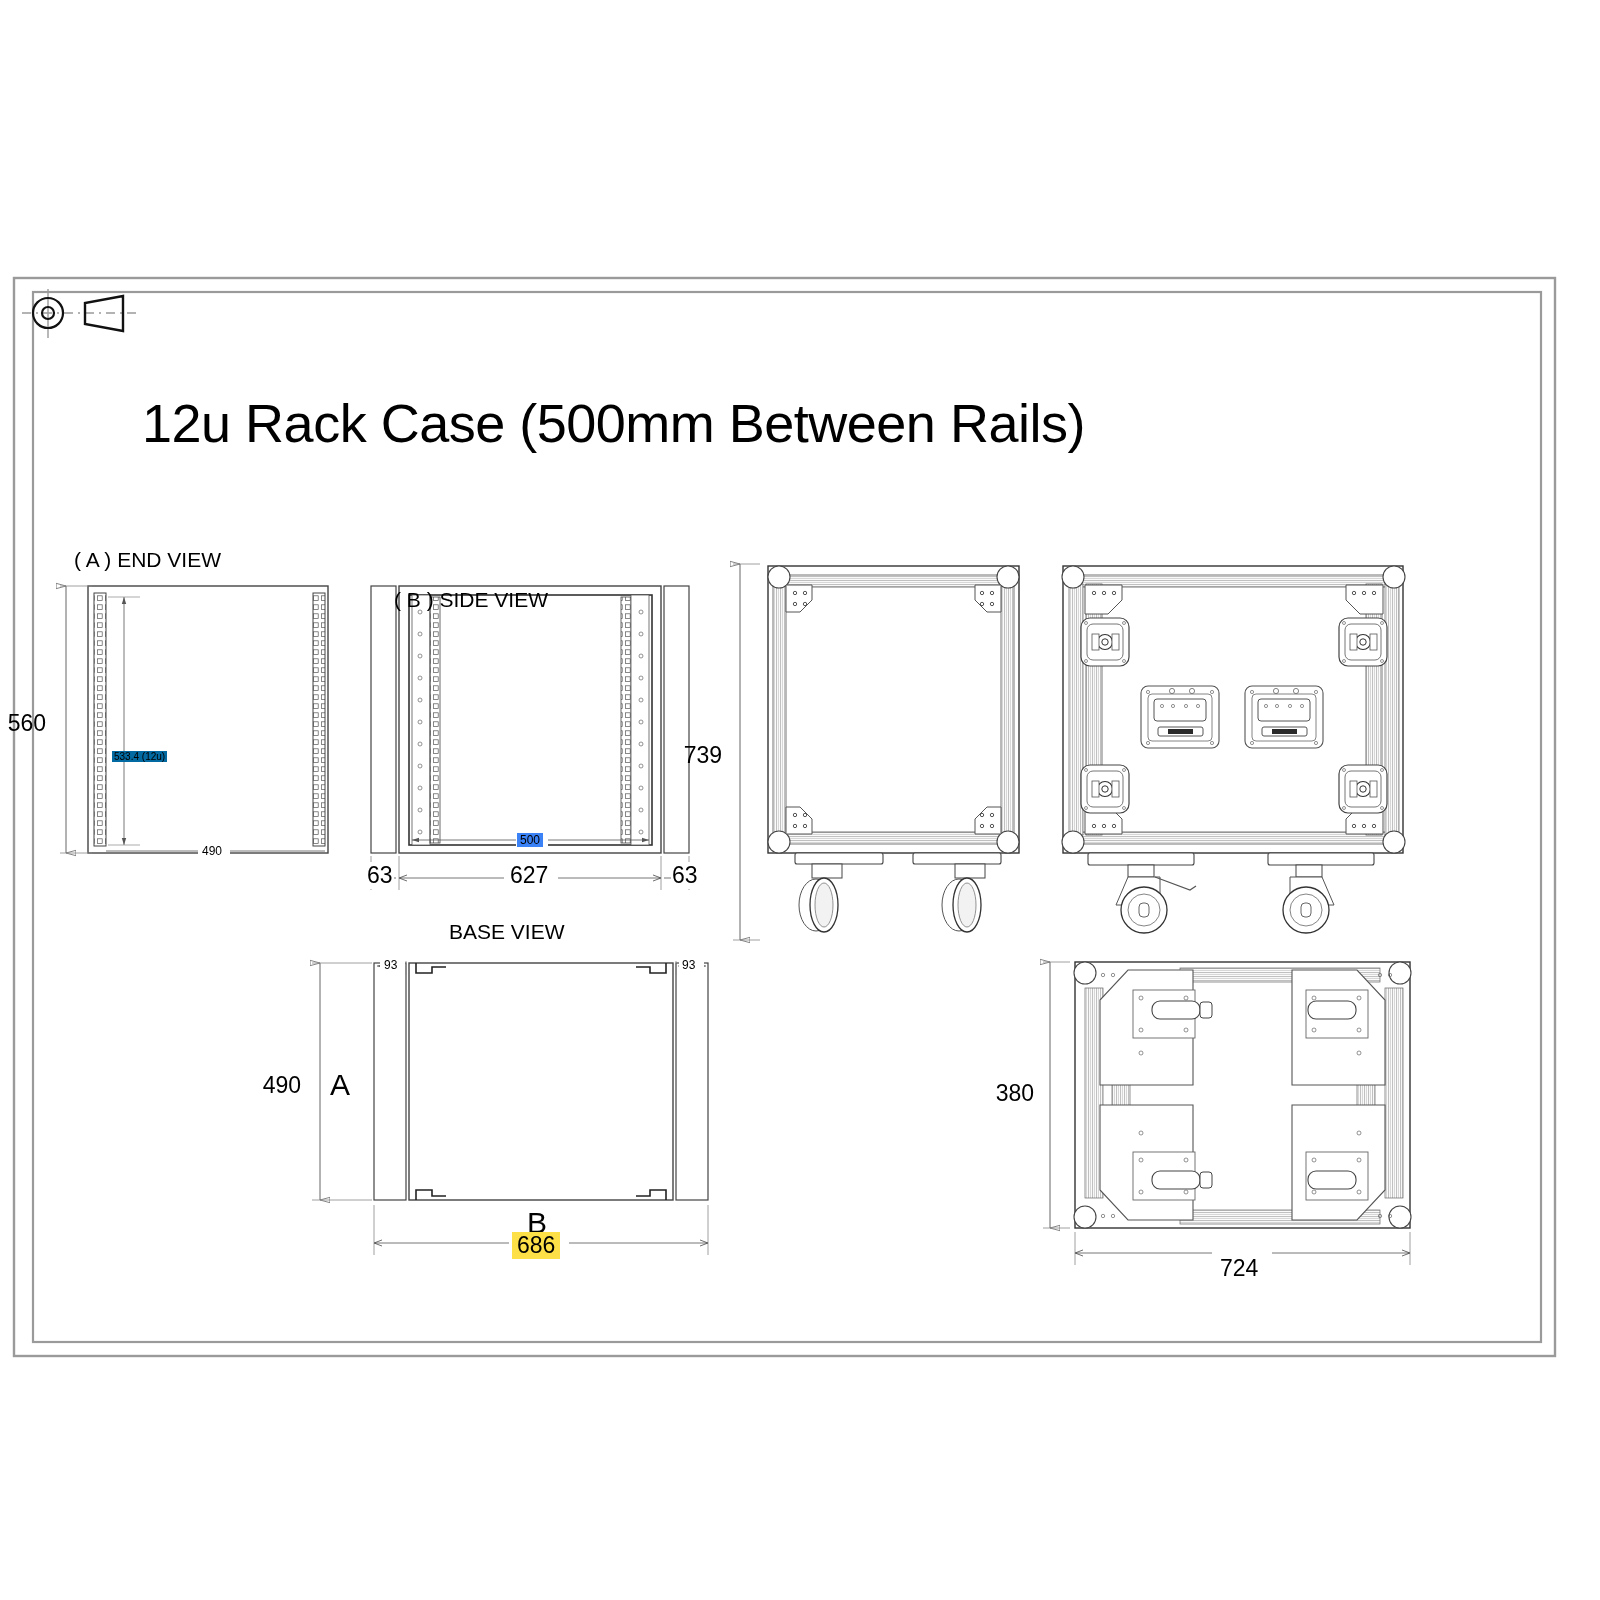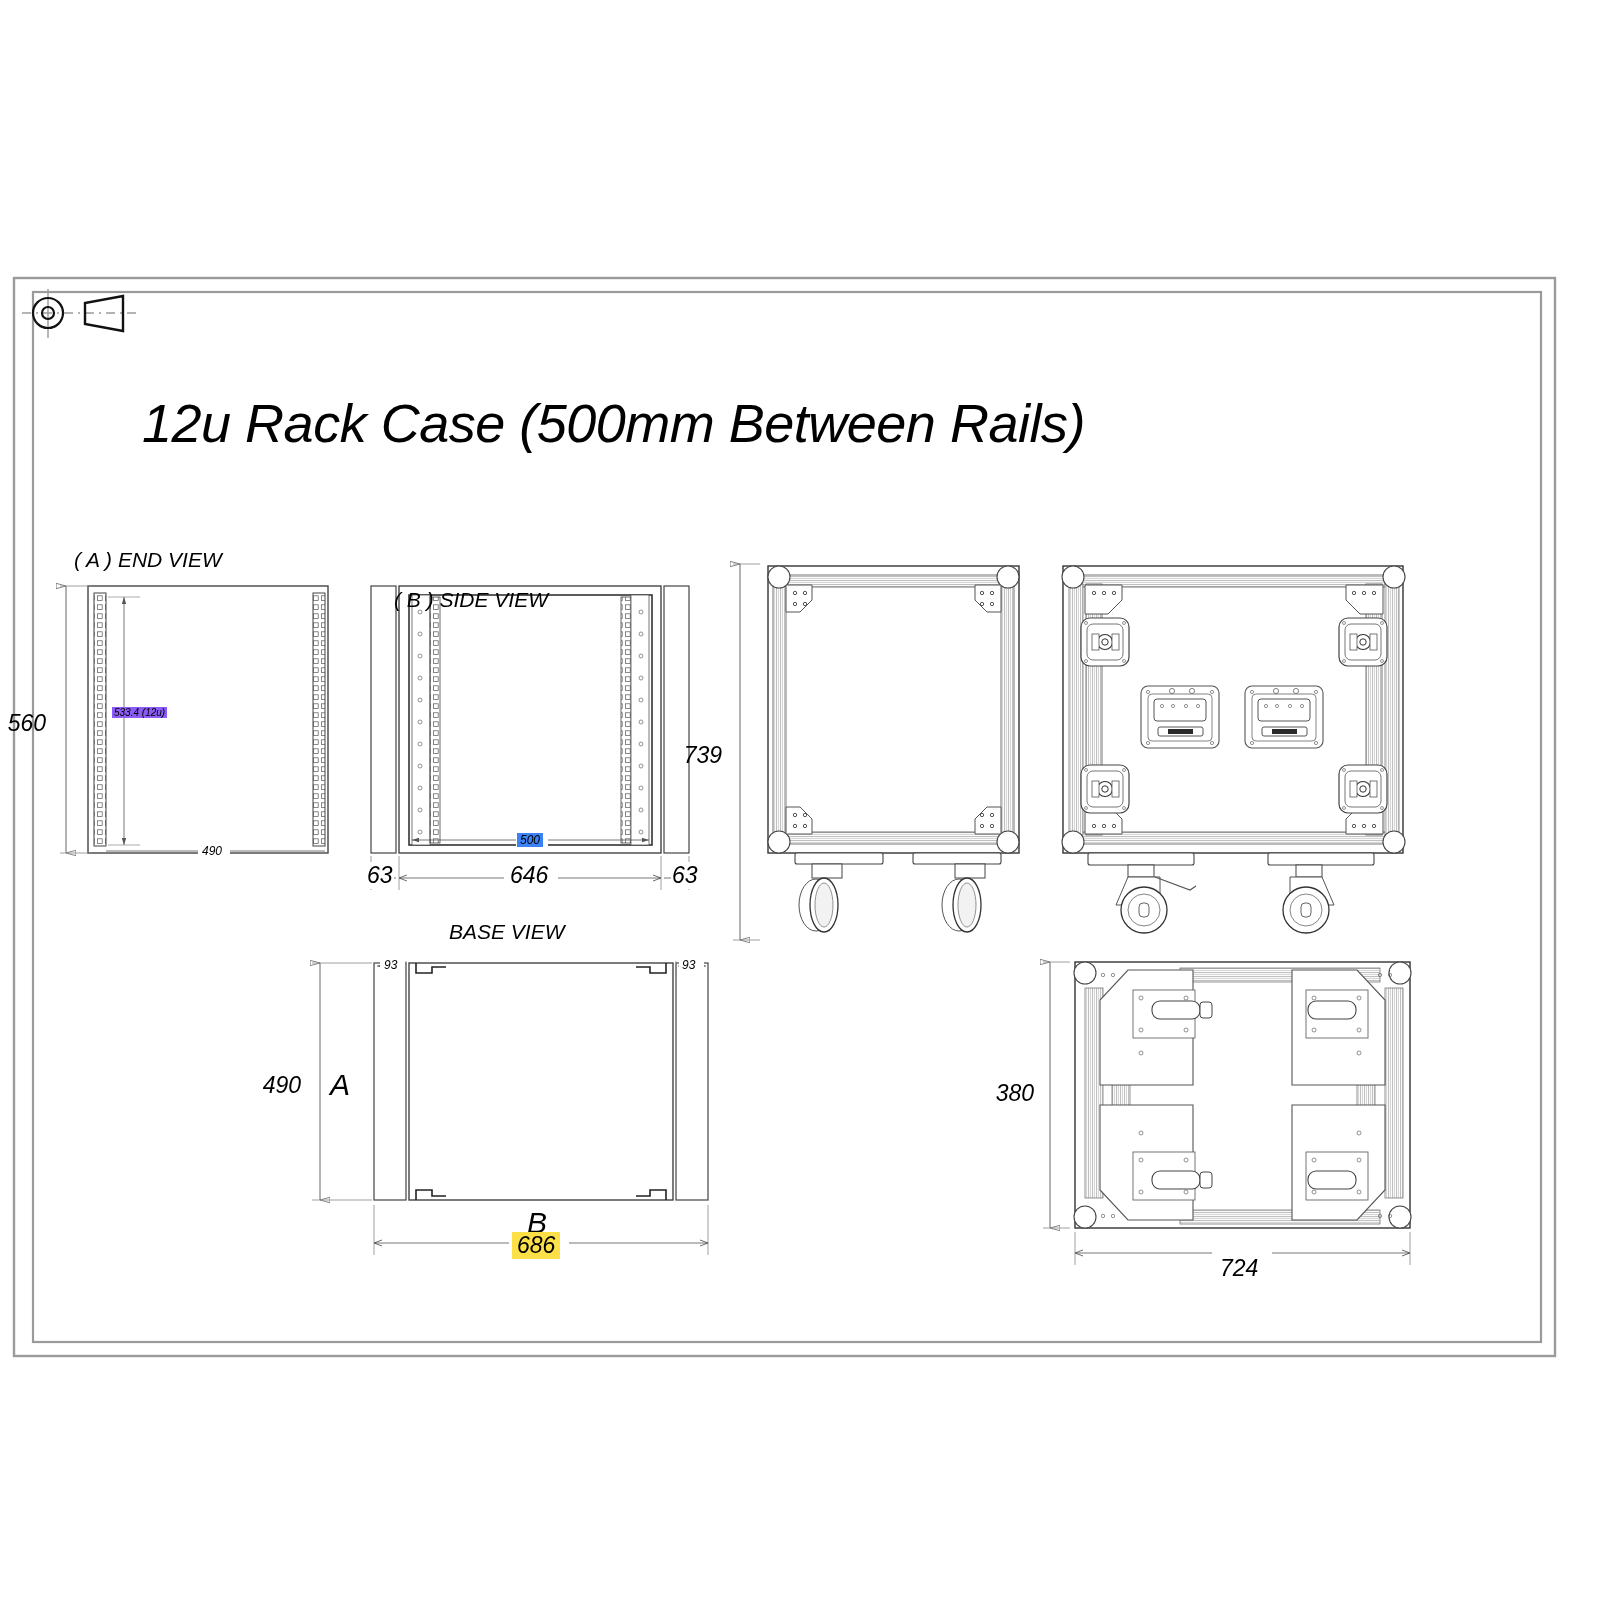--- a/index.html
+++ b/index.html
@@ -1,18 +1,18 @@
 <!DOCTYPE html>
 <html><head>
 <meta charset="utf-8">
 <style>
   html,body{margin:0;padding:0;background:#ffffff;}
   body{width:1600px;height:1600px;position:relative;
        font-family:"Liberation Sans",sans-serif;color:#000;}
-  #sheet{position:absolute;left:0;top:0;width:1600px;height:1600px;font-style:italic;}
+  #sheet{position:absolute;left:0;top:0;width:1600px;height:1600px;}
   .txt{position:absolute;white-space:nowrap;}
   .title{font-size:54px;letter-spacing:-0.5px;}
   .viewlabel{font-size:21px;}
   .dimbig{font-size:23px;}
   .dimsm{font-size:12px;}
   .dimtiny{font-size:10px;}
   .alpha{font-size:30px;}
 </style>
 </head>
 <body>
@@ -512,26 +512,26 @@
     </g>
   </g>
 
 </svg>
 
 
 <div class="txt title" style="left:142px;top:392px;">12u Rack Case (500mm Between Rails)</div>
 
 <div class="txt viewlabel" style="left:74px;top:548px;">( A ) END VIEW</div>
 <div class="txt dimbig" style="left:46px;top:710px;transform:translateX(-100%);">560</div>
-<div class="txt dimtiny" style="left:112px;top:707px;background:#8b5cf6;padding:0 2px;">533.4 (12u)</div>
+<div class="txt dimtiny" style="left:112px;top:751px;background:#0369a1;padding:0 2px;">533.4 (12u)</div>
 <div class="txt dimsm" style="left:199px;top:844px;background:#fff;padding:0 3px;">490</div>
 
 <div class="txt viewlabel" style="left:394px;top:548px;margin-top:40px;">( B ) SIDE VIEW</div>
 <div class="txt dimsm" style="left:517px;top:833px;background:#3b82f6;padding:0 3px;">500</div>
-<div class="txt dimbig" style="left:506px;top:862px;background:#fff;padding:0 4px;">646</div>
+<div class="txt dimbig" style="left:506px;top:862px;background:#fff;padding:0 4px;">627</div>
 <div class="txt dimbig" style="left:366px;top:862px;background:#fff;padding:0 1px;">63</div>
 <div class="txt dimbig" style="left:671px;top:862px;background:#fff;padding:0 1px;">63</div>
 
 <div class="txt viewlabel" style="left:449px;top:920px;">BASE VIEW</div>
 <div class="txt dimbig" style="left:301px;top:1072px;transform:translateX(-100%);">490</div>
 <div class="txt alpha" style="left:330px;top:1068px;">A</div>
 <div class="txt dimsm" style="left:382px;top:958px;background:#fff;padding:0 2px;">93</div>
 <div class="txt dimsm" style="left:680px;top:958px;background:#fff;padding:0 2px;">93</div>
 <div class="txt alpha" style="left:527px;top:1206px;">B</div>
 <div class="txt dimbig" style="left:512px;top:1232px;background:#fde047;padding:0 5px;">686</div>

